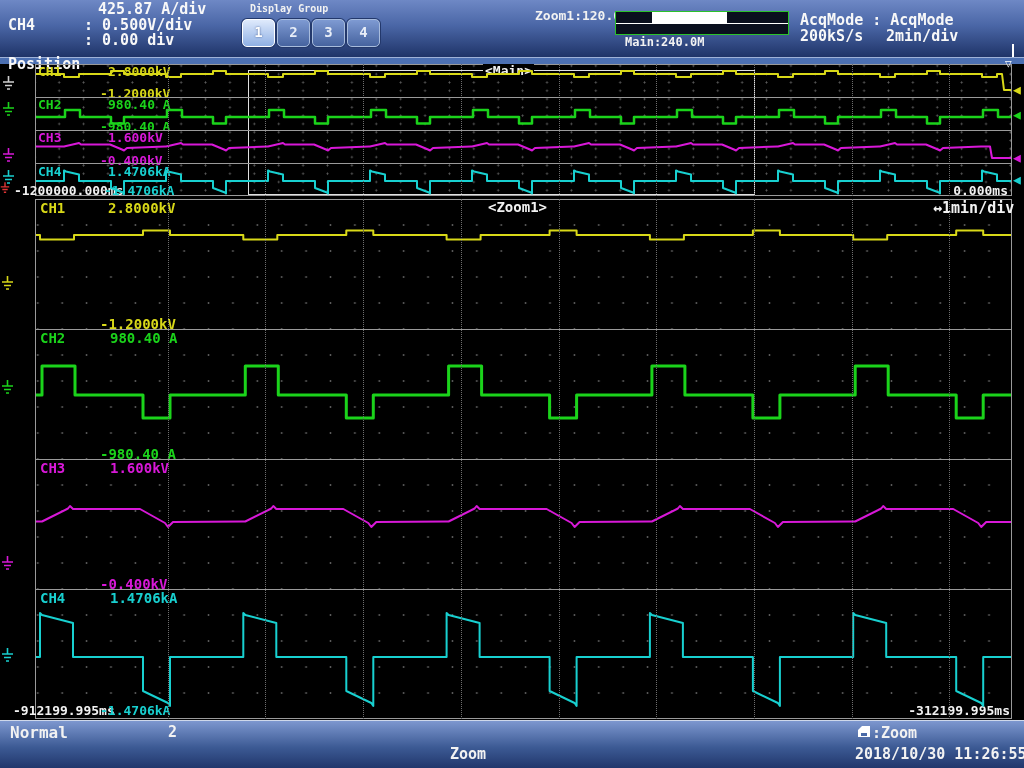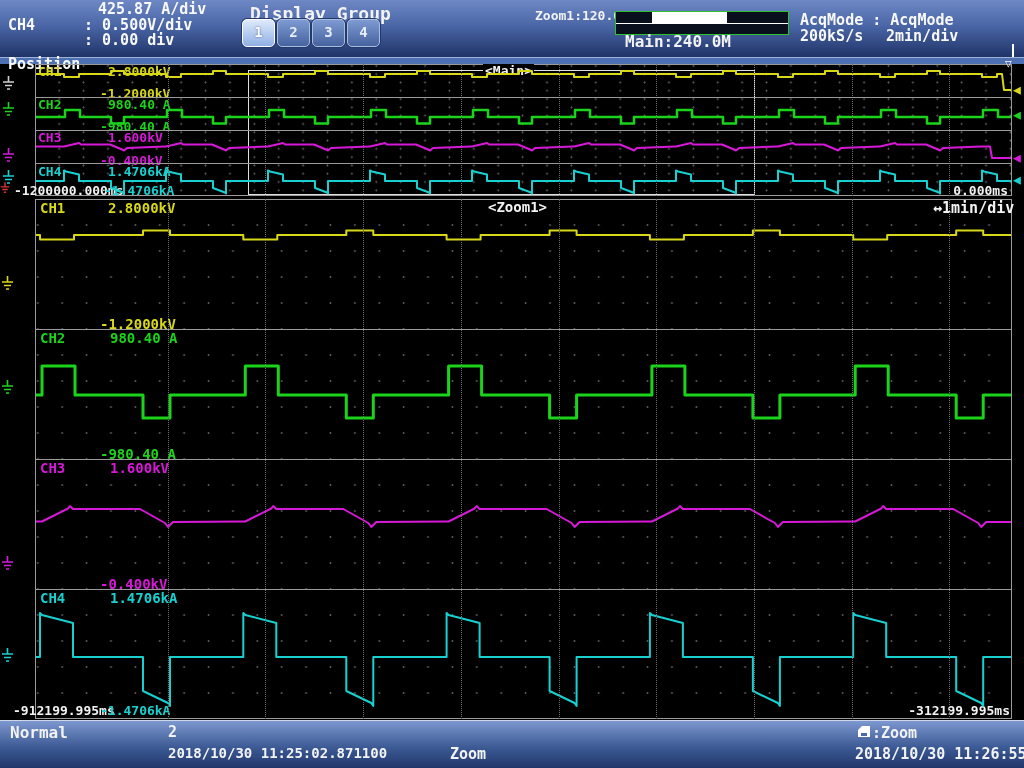--- a/index.html
+++ b/index.html
@@ -42,32 +42,32 @@
 
   <div class="abs topbar"></div>
   <div class="abs topstrip"></div>
 
   <div class="abs hdr" style="left:98px;top:2px;">425.87 A/div</div>
   <div class="abs hdr" style="left:8px;top:18px;">CH4</div>
   <div class="abs hdr" style="left:84px;top:18px;">: 0.500V/div</div>
   <div class="abs hdr" style="left:8px;top:33px;margin-top:24px;">Position</div>
   <div class="abs hdr" style="left:84px;top:33px;">: 0.00 div</div>
 
-  <div class="abs" style="left:250px;top:3px;font-size:18px;">Display Group</div>
+  <div class="abs" style="left:250px;top:3px;font-size:10px;">Display Group</div>
   <div class="dg-btn sel" style="left:242px;top:19px;">1</div>
   <div class="dg-btn" style="left:277px;top:19px;">2</div>
   <div class="dg-btn" style="left:312px;top:19px;">3</div>
   <div class="dg-btn" style="left:347px;top:19px;">4</div>
 
   <div class="abs tiny" style="left:535px;top:10px;font-size:13px;">Zoom1:120.0M</div>
   <div class="abs zbar">
     <div class="seg"></div>
     <div class="mid"></div>
   </div>
-  <div class="abs tiny" style="left:625px;top:36px;font-size:16px;">Main:240.0M</div>
+  <div class="abs tiny" style="left:625px;top:36px;font-size:12px;">Main:240.0M</div>
 
   <div class="abs hdr" style="left:800px;top:13px;">AcqMode : AcqMode</div>
   <div class="abs hdr" style="left:800px;top:29px;">200kS/s</div>
   <div class="abs hdr" style="left:886px;top:29px;">2min/div</div>
   <div class="abs" style="left:1012px;top:44px;width:2px;height:13px;background:#fff;"></div>
 
   <div class="abs winbox main-grid"></div>
   <div class="abs zoombox"></div>
   <div class="abs rmark" style="left:1005px;top:57px;color:#fff;font-size:11px;">▽</div>
 
@@ -151,21 +151,20 @@
       <polyline points="36,181 64,181 64,170.5 66,171.5 79,174.5 79,181 111,181 111,188 123,192.5 124,193.5 124,181 166,181 166,170.5 168,171.5 181,174.5 181,181 213,181 213,188 225,192.5 226,193.5 226,181 268,181 268,170.5 270,171.5 283,174.5 283,181 315,181 315,188 327,192.5 328,193.5 328,181 370,181 370,170.5 372,171.5 385,174.5 385,181 417,181 417,188 429,192.5 430,193.5 430,181 472,181 472,170.5 474,171.5 487,174.5 487,181 519,181 519,188 531,192.5 532,193.5 532,181 574,181 574,170.5 576,171.5 589,174.5 589,181 621,181 621,188 633,192.5 634,193.5 634,181 676,181 676,170.5 678,171.5 691,174.5 691,181 723,181 723,188 735,192.5 736,193.5 736,181 778,181 778,170.5 780,171.5 793,174.5 793,181 825,181 825,188 837,192.5 838,193.5 838,181 880,181 880,170.5 882,171.5 895,174.5 895,181 927,181 927,188 939,192.5 940,193.5 940,181 982,181 982,170.5 984,171.5 997,174.5 997,181 1011,181" fill="none" stroke="#18d0d0" stroke-width="2" stroke-linejoin="round"></polyline>
       <polyline points="36,235 40,235 40,239.5 74,239.5 74,235 143,235 143,230.5 170,230.5 170,235 243.3,235 243.3,239.5 277.3,239.5 277.3,235 346.3,235 346.3,230.5 373.3,230.5 373.3,235 446.6,235 446.6,239.5 480.6,239.5 480.6,235 549.6,235 549.6,230.5 576.6,230.5 576.6,235 649.9000000000001,235 649.9000000000001,239.5 683.9000000000001,239.5 683.9000000000001,235 752.9000000000001,235 752.9000000000001,230.5 779.9000000000001,230.5 779.9000000000001,235 853.2,235 853.2,239.5 887.2,239.5 887.2,235 956.2,235 956.2,230.5 983.2,230.5 983.2,235 1011,235" fill="none" stroke="#d8d818" stroke-width="2" stroke-linejoin="round"></polyline>
       <polyline points="36,395 42,395 42,366 75,366 75,395 143,395 143,418 170,418 170,395 245.3,395 245.3,366 278.3,366 278.3,395 346.3,395 346.3,418 373.3,418 373.3,395 448.6,395 448.6,366 481.6,366 481.6,395 549.6,395 549.6,418 576.6,418 576.6,395 651.9000000000001,395 651.9000000000001,366 684.9000000000001,366 684.9000000000001,395 752.9000000000001,395 752.9000000000001,418 779.9000000000001,418 779.9000000000001,395 855.2,395 855.2,366 888.2,366 888.2,395 956.2,395 956.2,418 983.2,418 983.2,395 1011,395" fill="none" stroke="#1bd31b" stroke-width="3" stroke-linejoin="round"></polyline>
       <polyline points="36,521.5 42,521.5 68,508.5 70,506 73,509 140,509 165,523 168,527 173,522 243,521.5 245.3,521.5 271.3,508.5 273.3,506 276.3,509 343.3,509 368.3,523 371.3,527 376.3,522 446.3,521.5 448.6,521.5 474.6,508.5 476.6,506 479.6,509 546.6,509 571.6,523 574.6,527 579.6,522 649.6,521.5 651.9000000000001,521.5 677.9000000000001,508.5 679.9000000000001,506 682.9000000000001,509 749.9000000000001,509 774.9000000000001,523 777.9000000000001,527 782.9000000000001,522 852.9000000000001,521.5 855.2,521.5 881.2,508.5 883.2,506 886.2,509 953.2,509 978.2,523 981.2,527 986.2,522 1011,522" fill="none" stroke="#d818d8" stroke-width="2" stroke-linejoin="round"></polyline>
       <polyline points="36,657 40,657 40,613 42,615 73,623 73,657 143,657 143,691 168,703 170,706 170,657 243.3,657 243.3,613 245.3,615 276.3,623 276.3,657 346.3,657 346.3,691 371.3,703 373.3,706 373.3,657 446.6,657 446.6,613 448.6,615 479.6,623 479.6,657 549.6,657 549.6,691 574.6,703 576.6,706 576.6,657 649.9000000000001,657 649.9000000000001,613 651.9000000000001,615 682.9000000000001,623 682.9000000000001,657 752.9000000000001,657 752.9000000000001,691 777.9000000000001,703 779.9000000000001,706 779.9000000000001,657 853.2,657 853.2,613 855.2,615 886.2,623 886.2,657 956.2,657 956.2,691 981.2,703 983.2,706 983.2,657 1011,657" fill="none" stroke="#18d0d0" stroke-width="2" stroke-linejoin="round"></polyline>
     </svg>
 
   <div class="abs botbar"></div>
   <div class="abs" style="left:10px;top:723px;font-size:16px;">Normal</div>
   <div class="abs" style="left:168px;top:723px;font-size:15px;">2</div>
-  <div class="abs" style="left:168px;top:745px;font-size:14px;">2018/10/30 11:25:02.871100</div>
   <div class="abs" style="left:450px;top:745px;font-size:15px;">Zoom</div>
   <svg class="abs" style="left:857px;top:725px;" width="14" height="13" viewBox="0 0 14 13">
       <path d="M1 5 L5 1 H13 V12 H1 Z" fill="#ffffff"></path>
       <rect x="4" y="8" width="6" height="3" fill="#4a6aa8"></rect>
     </svg>
   <div class="abs" style="left:872px;top:724px;font-size:15px;">:Zoom</div>
   <div class="abs" style="left:855px;top:745px;font-size:15px;">2018/10/30 11:26:55</div>
 
 <div class="vline" style="left: 167.7px; top: 64px; height: 132px;"></div>
     <div class="vline" style="left: 265.4px; top: 64px; height: 132px;"></div>

